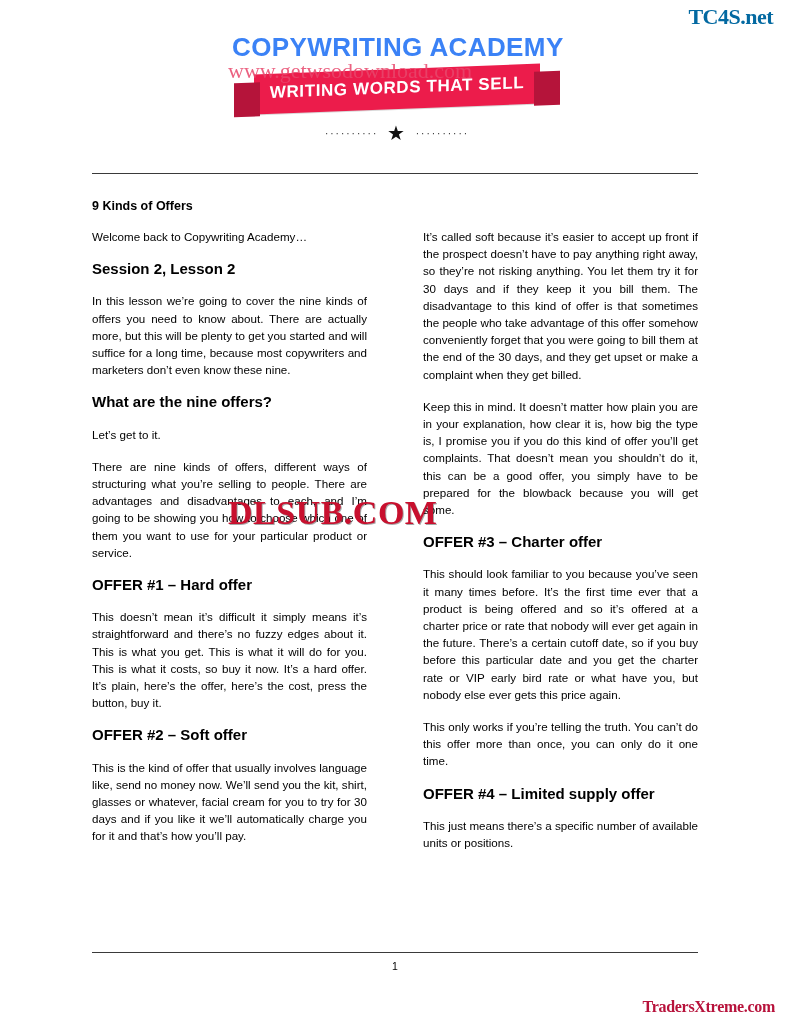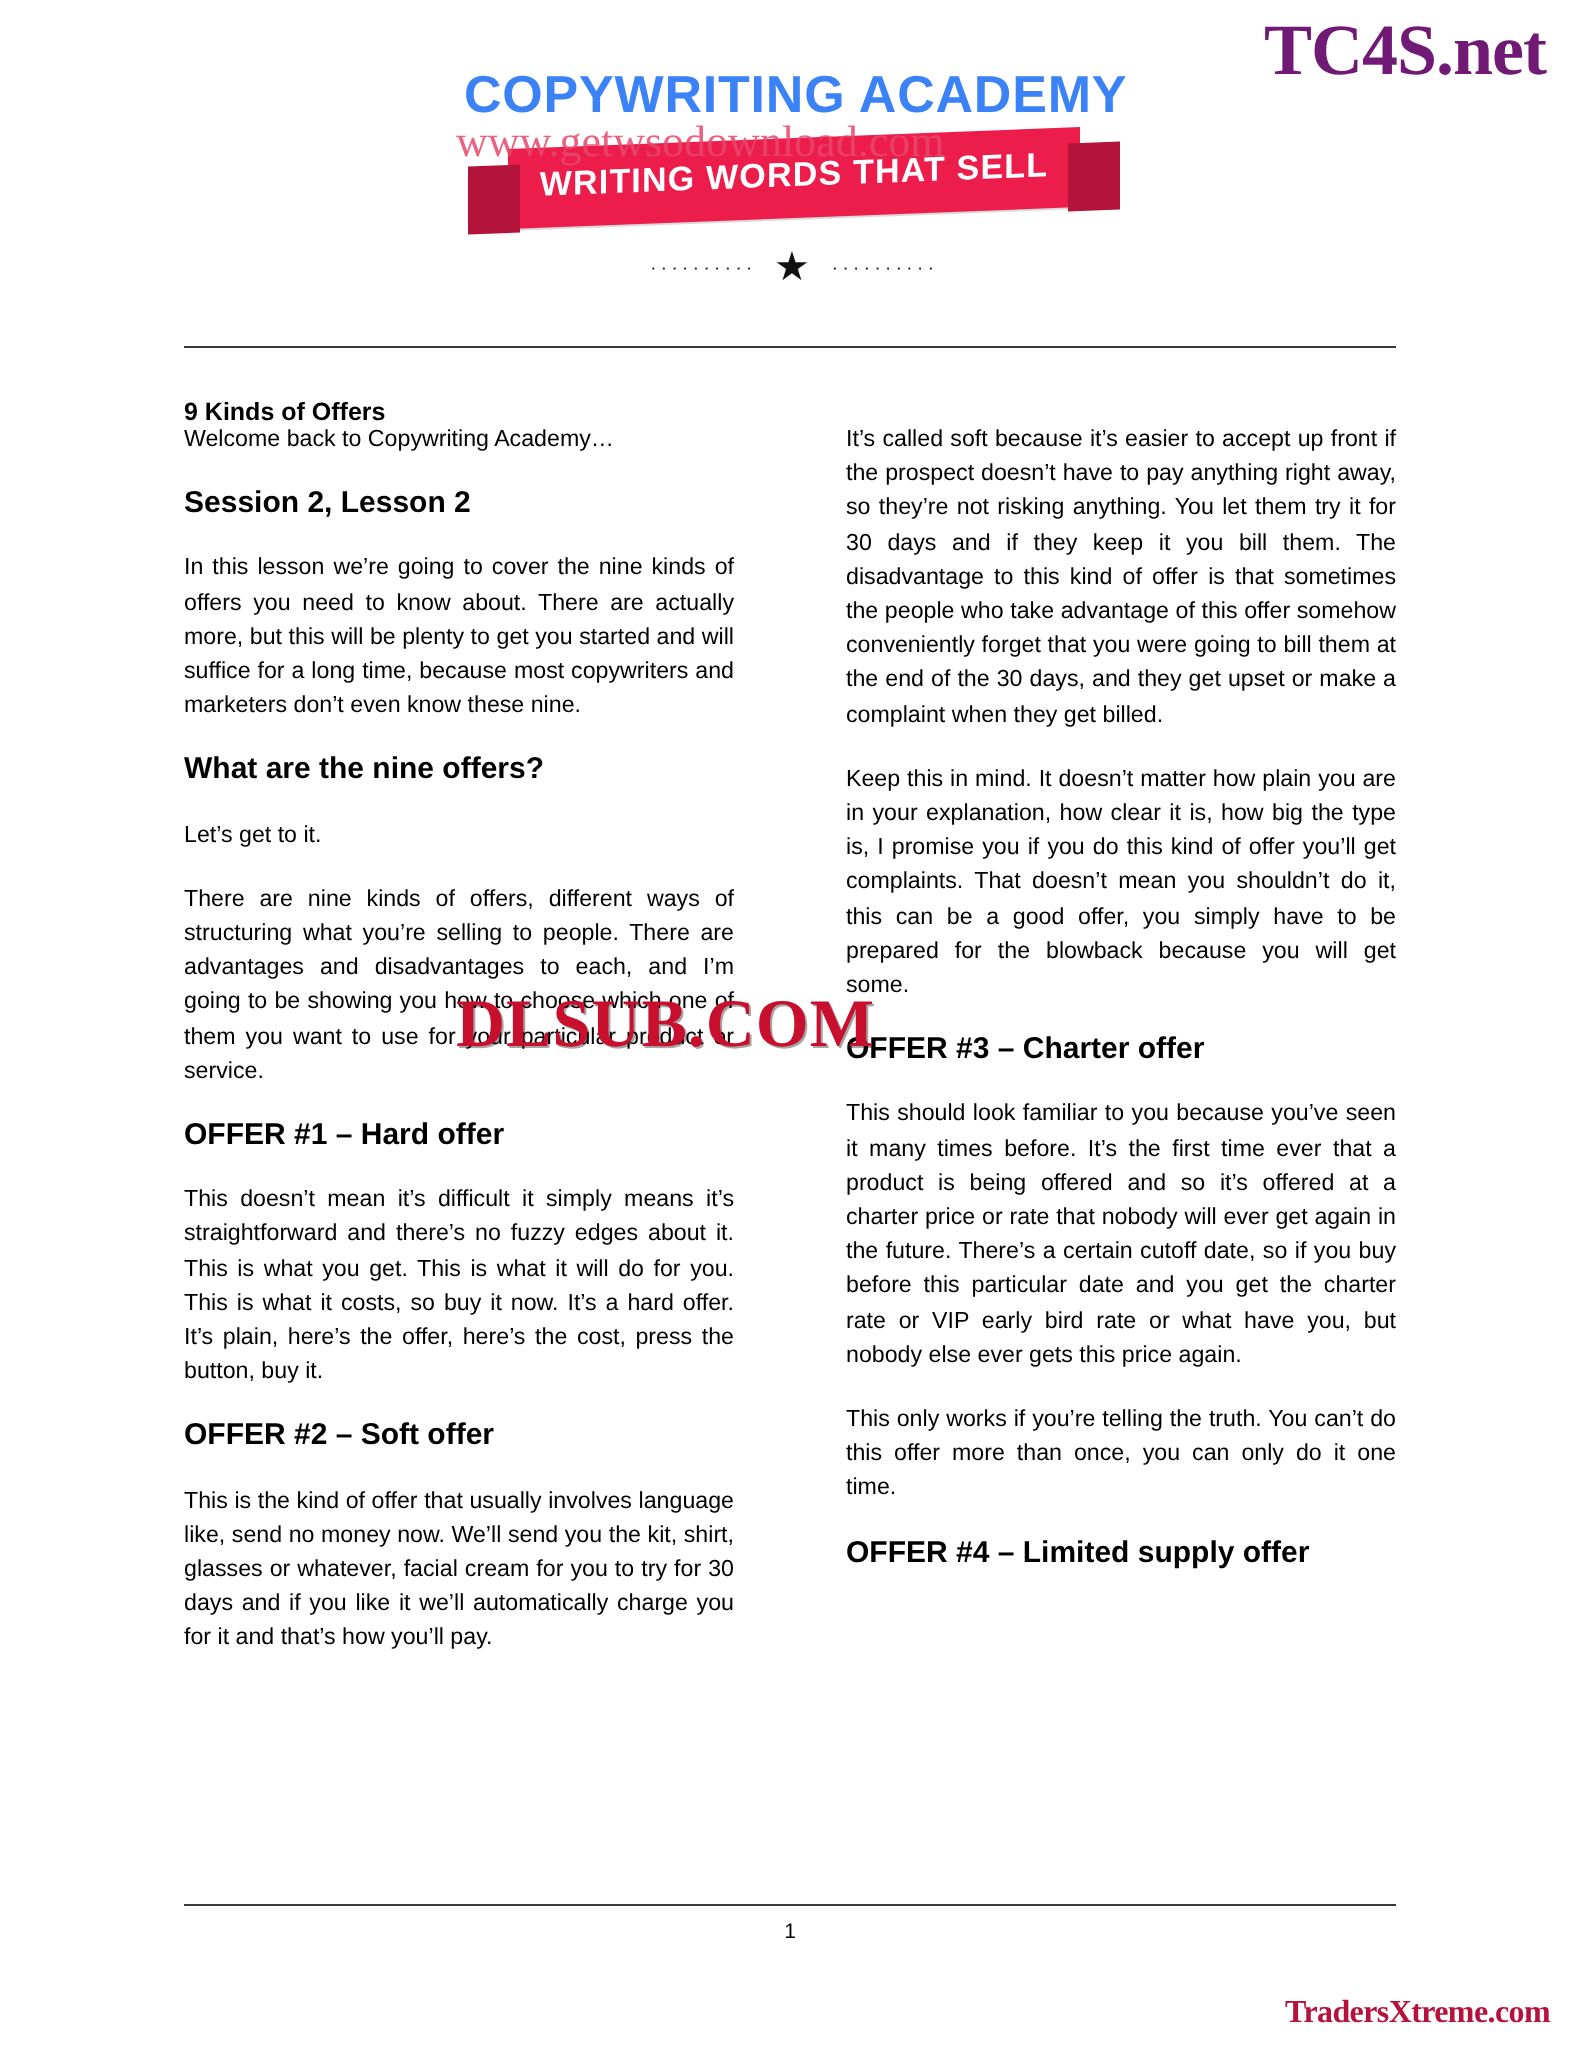--- a/index.html
+++ b/index.html
@@ -25,22 +25,22 @@
     top: 0; left: 0;
     width: 791px;
     height: 170px;
   }
   .brand-topright {
     position: absolute;
     top: 4px;
     right: 18px;
     font-family: "Liberation Serif", serif;
     font-weight: bold;
-    font-size: 36px;
-    color: #701a75;
+    font-size: 22px;
+    color: #0369a1;
     letter-spacing: -0.5px;
   }
   .logo-wrap {
     position: absolute;
     top: 32px;
     left: 232px;
     width: 330px;
     height: 132px;
     text-align: center;
   }
@@ -124,21 +124,21 @@
   .doc-title {
     position: absolute;
     top: 199px;
     left: 92px;
     width: 606px;
     font-size: 12.5px;
     font-weight: bold;
   }
   .cols {
     position: absolute;
-    top: 211px;
+    top: 228px;
     left: 92px;
     width: 606px;
     height: 700px;
     display: flex;
     gap: 56px;
   }
   .col {
     width: 281px;
   }
   p.t {
@@ -232,20 +232,21 @@
       <p class="t last">This is the kind of offer that usually involves language like, send no money now. We’ll send you the kit, shirt, glasses or whatever, facial cream for you to try for 30 days and if you like it we’ll automatically charge you for it and that’s how you’ll pay.</p>
     </div>
 
     <div class="col">
       <p class="t">It’s called soft because it’s easier to accept up front if the prospect doesn’t have to pay anything right away, so they’re not risking anything. You let them try it for 30 days and if they keep it you bill them. The disadvantage to this kind of offer is that sometimes the people who take advantage of this offer somehow conveniently forget that you were going to bill them at the end of the 30 days, and they get upset or make a complaint when they get billed.</p>
       <p class="t">Keep this in mind. It doesn’t matter how plain you are in your explanation, how clear it is, how big the type is, I promise you if you do this kind of offer you’ll get complaints. That doesn’t mean you shouldn’t do it, this can be a good offer, you simply have to be prepared for the blowback because you will get some.</p>
       <p class="h">OFFER #3 – Charter offer</p>
       <p class="t">This should look familiar to you because you’ve seen it many times before. It’s the first time ever that a product is being offered and so it’s offered at a charter price or rate that nobody will ever get again in the future. There’s a certain cutoff date, so if you buy before this particular date and you get the charter rate or VIP early bird rate or what have you, but nobody else ever gets this price again.</p>
       <p class="t">This only works if you’re telling the truth. You can’t do this offer more than once, you can only do it one time.</p>
       <p class="h">OFFER #4 – Limited supply offer</p>
+      <p class="t last">This just means there’s a specific number of available units or positions.</p>
     </div>
   </div>
 
   <div class="wm-center">DLSUB.COM</div>
 
   <div class="hr hr-bottom"></div>
   <div class="page-num">1</div>
   <div class="brand-bottom">TradersXtreme.com</div>
 
 </div>

